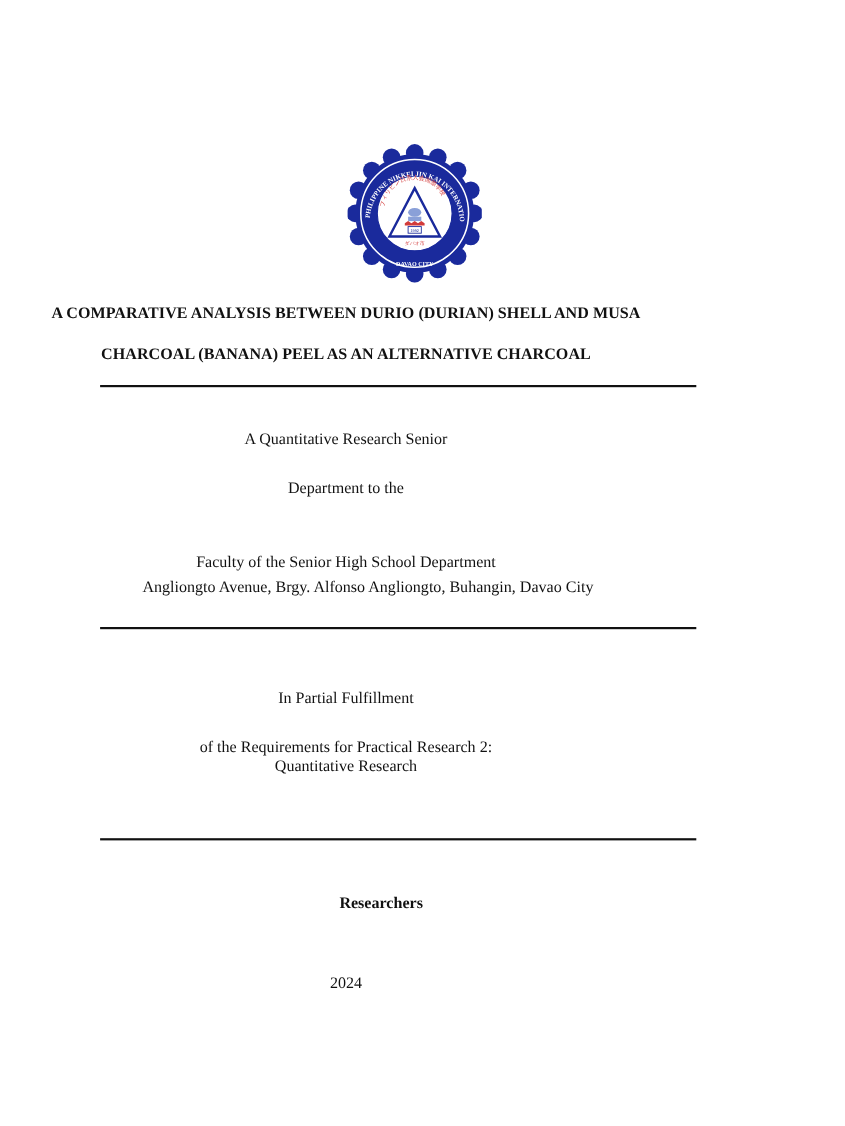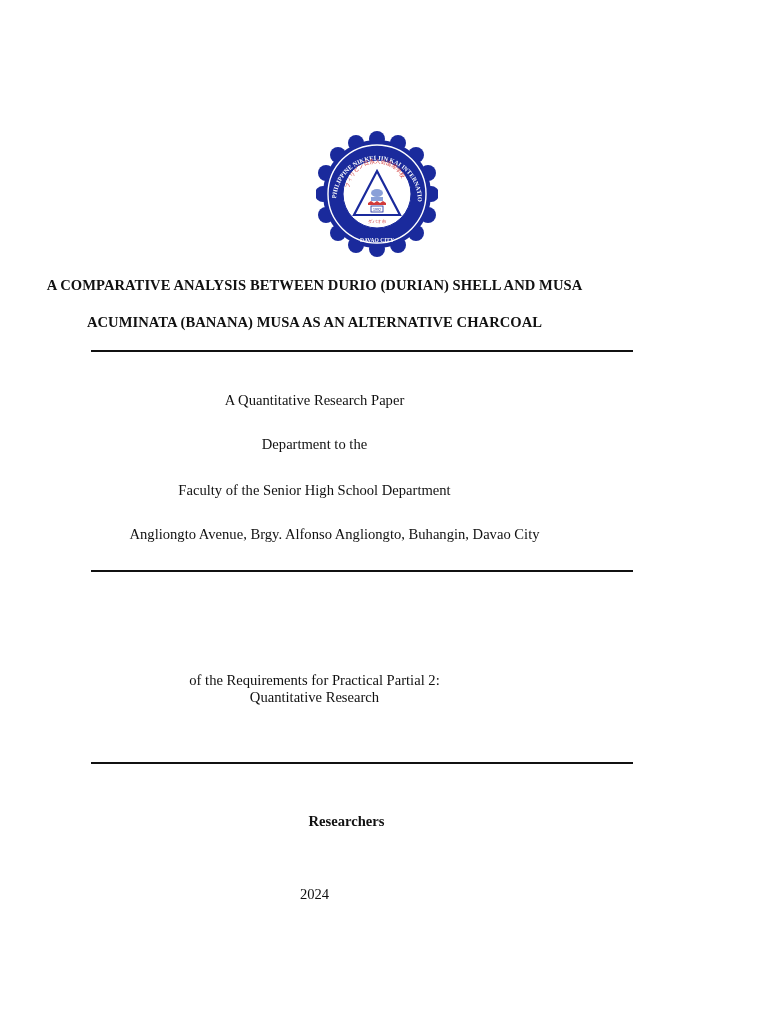--- a/index.html
+++ b/index.html
@@ -99,32 +99,33 @@
       <ellipse cx="61" cy="62" rx="6" ry="4" fill="#8aa0d8"></ellipse>
       <rect x="55" y="66" width="12" height="4" fill="#8aa0d8"></rect>
       <path d="M 52 72 L 55 70 L 58 72 L 61 70 L 64 72 L 67 70 L 70 72 L 70 74 L 52 74 Z" fill="#d23a3a"></path>
       <rect x="55" y="75" width="12" height="6" fill="#ffffff" stroke="#1a2a9c" stroke-width="0.8"></rect>
       <text x="61" y="80" text-anchor="middle" font-family="Liberation Sans, sans-serif" font-size="3.5" fill="#1a2a9c">1992</text>
       <text x="61" y="92" text-anchor="middle" font-family="DejaVu Sans, sans-serif" font-size="4.5" fill="#d23a3a">ダバオ市</text>
     </svg>
   </div>
 
   <div class="line-text title" style="top:276px;">A COMPARATIVE ANALYSIS BETWEEN DURIO (DURIAN) SHELL AND MUSA</div>
-  <div class="line-text title" style="top:313px;">ACUMINATA (BANANA) MUSA AS AN ALTERNATIVE CHARCOAL</div>
+  <div class="line-text title" style="top:313px;">CHARCOAL (BANANA) PEEL AS AN ALTERNATIVE CHARCOAL</div>
 
   <div class="rule" style="top:350px;"></div>
 
-  <div class="line-text" style="top:391px;">A Quantitative Research Paper</div>
+  <div class="line-text" style="top:391px;">A Quantitative Research Senior</div>
   <div class="line-text" style="top:435px;">Department to the</div>
-  <div class="line-text" style="top:481px;">Faculty of the Senior High School Department</div>
+  <div class="line-text" style="top:502px;">Faculty of the Senior High School Department</div>
   <div class="line-text" style="top:525px;margin-left:20px;">Angliongto Avenue, Brgy. Alfonso Angliongto, Buhangin, Davao City</div>
 
   <div class="rule" style="top:570px;"></div>
 
-  <div class="line-text" style="top:671px;">of the Requirements for Practical Partial 2:</div>
+  <div class="line-text" style="top:626px;">In Partial Fulfillment</div>
+  <div class="line-text" style="top:671px;">of the Requirements for Practical Research 2:</div>
   <div class="line-text" style="top:688px;">Quantitative Research</div>
 
   <div class="rule" style="top:762px;"></div>
 
   <div class="line-text bold" style="top:812px;">Researchers</div>
 
   <div class="line-text" style="top:885px;font-family:Liberation Serif, serif;">2024</div>
 
 </div>
 

